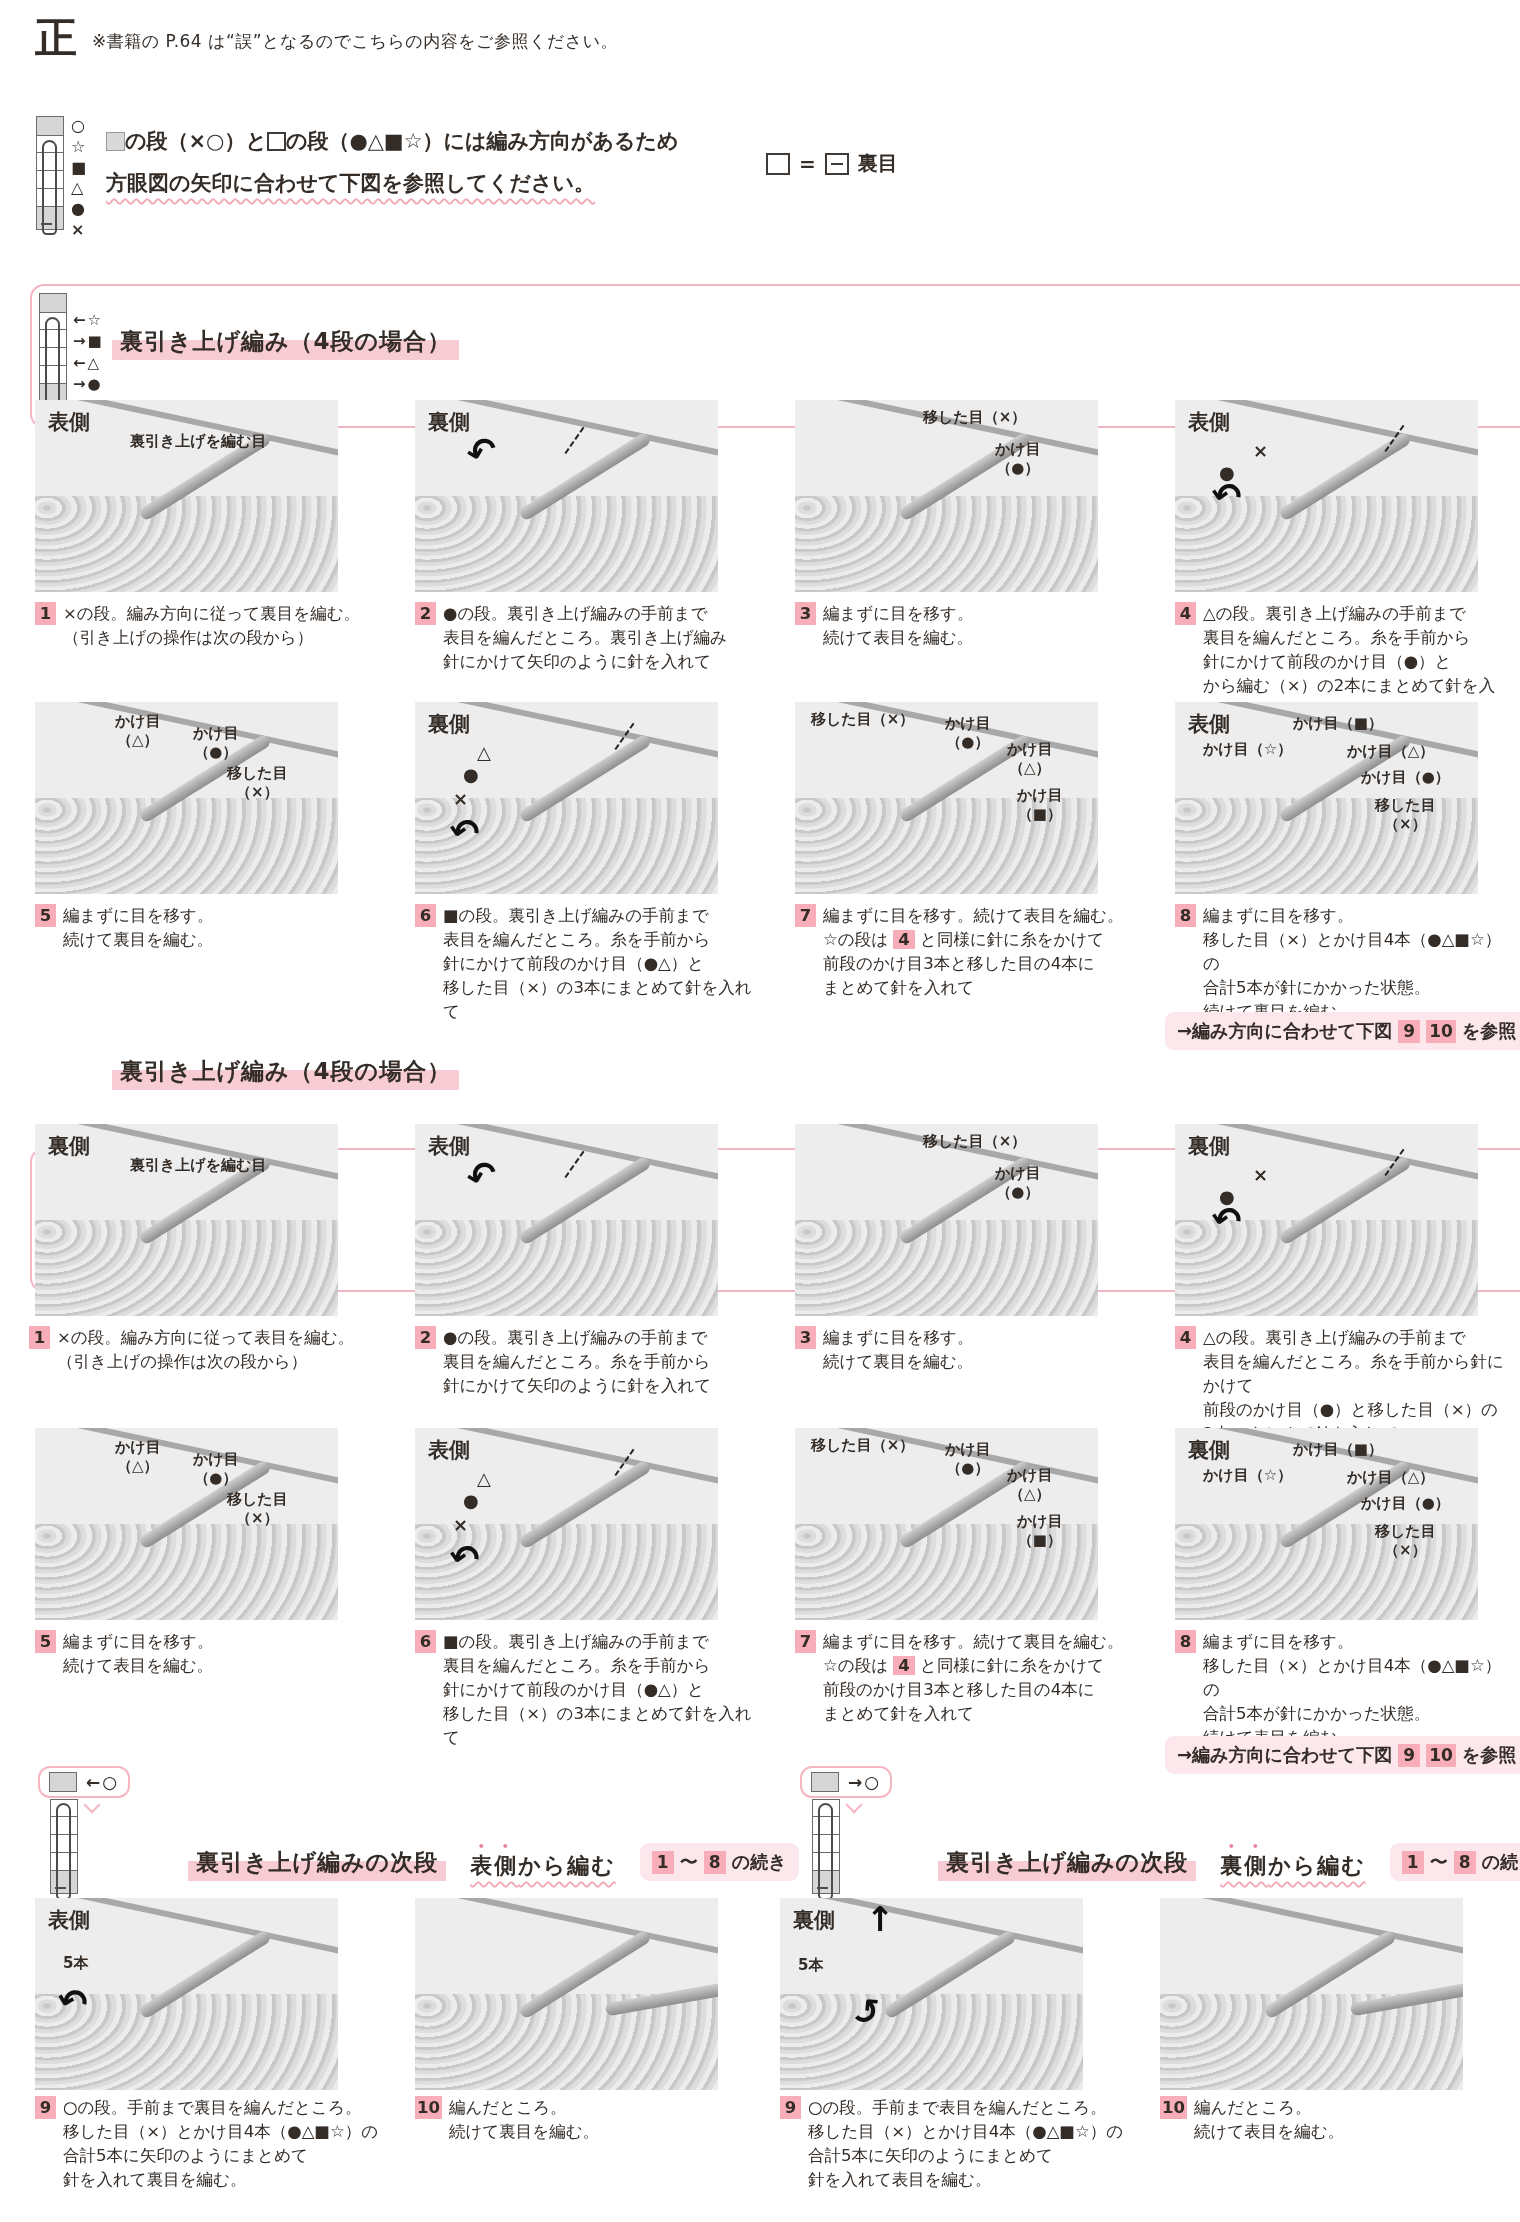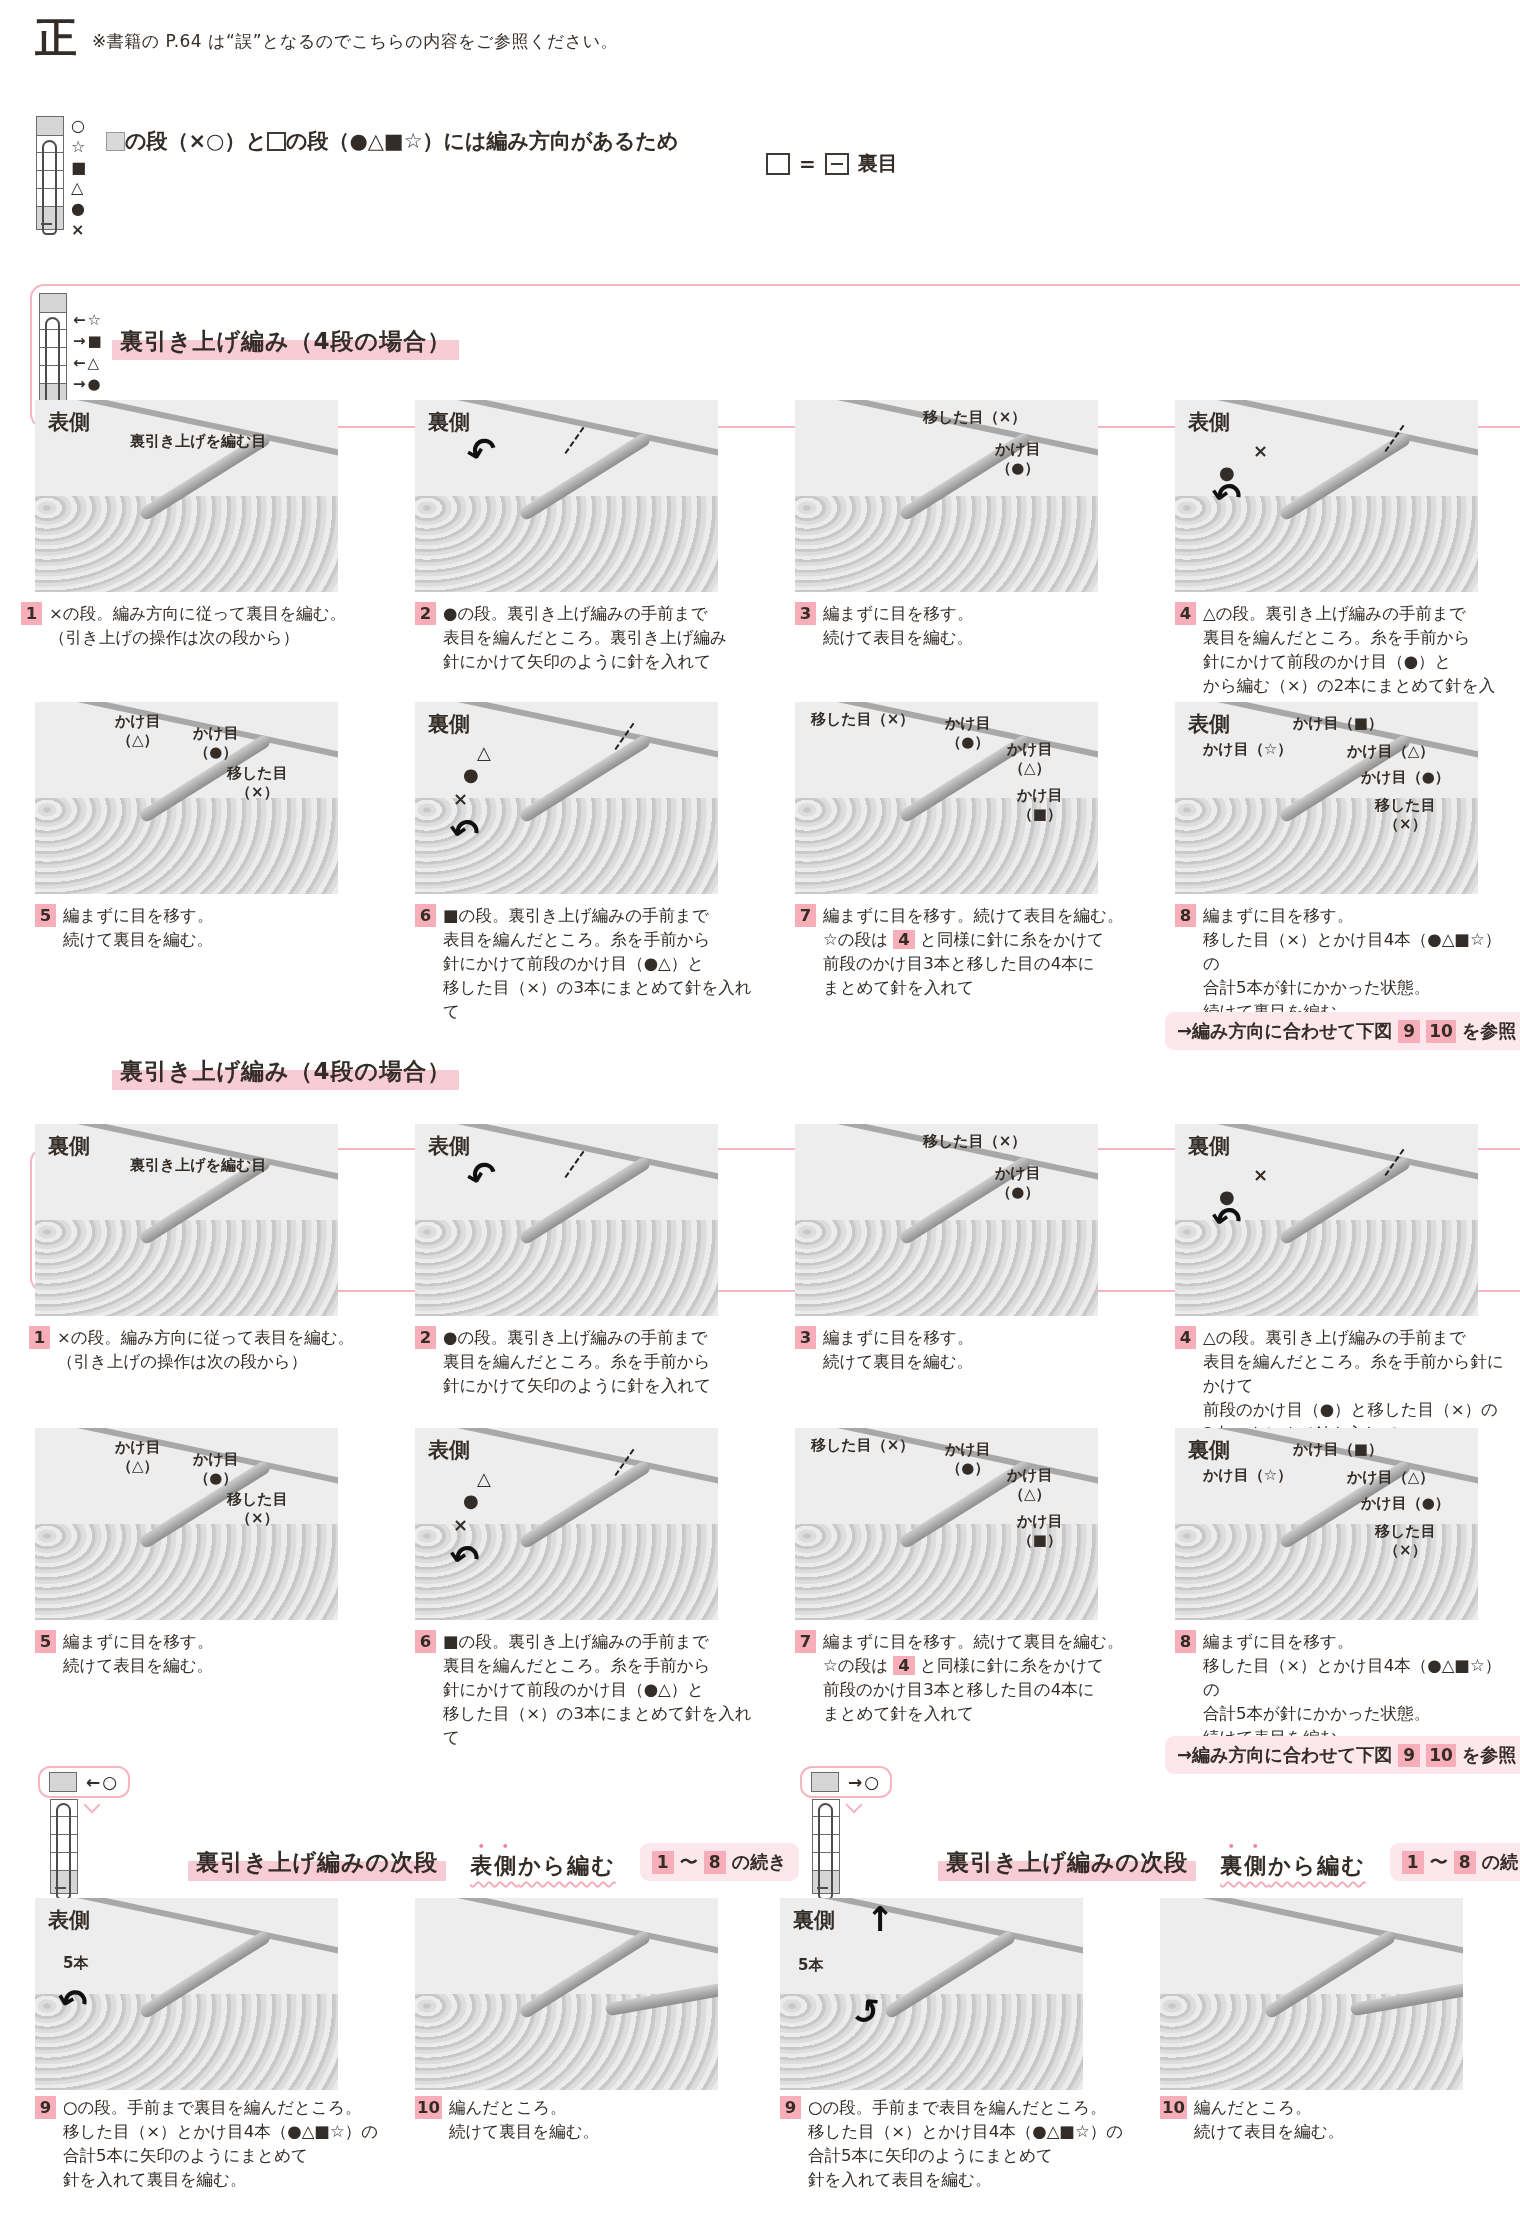--- a/index.html
+++ b/index.html
@@ -92,20 +92,21 @@
       <span>○</span>
       <span>☆</span>
       <span>■</span>
       <span>△</span>
       <span>●</span>
       <span>×</span>
     </div>
   </div>
   <div class="abs legend-text" style="left:106px;top:120px">
     <div><span class="sq-gray"></span><span>の段（×○）と</span><span class="sq-white"></span><span>の段（●△■☆）には編み方向があるため</span></div>
+    <div><span class="wavy">方眼図の矢印に合わせて下図を参照してください。</span></div>
   </div>
   <div class="abs purl-line" style="left:766px;top:150px">
     <span class="purl-sq"></span>
     <span>=</span>
     <span class="purl-sq dash"></span>
     <span>裏目</span>
   </div>
 
   <div class="abs schart-wrap" style="left:30px;top:284px">
     <div class="schart-box">
@@ -151,21 +152,21 @@
   </div>
   <div class="photo" style="left:1175px;top:400px">
     <div class="needle"></div>
     <span class="plabel">表側</span>
     <span class="mark-sym" style="left:78px;top:40px">×</span>
     <span class="mark-sym" style="left:44px;top:62px">●</span>
     <span class="curve-arrow" style="left:36px;top:78px;transform:rotate(10deg)">↶</span>
     <div class="dashmark" style="left:210px;top:34px"></div>
   </div>
 
-  <div class="step" style="left:21px;top:602px">
+  <div class="step" style="left:35px;top:602px">
     <span class="snum">1</span><span class="stext">×の段。編み方向に従って裏目を編む。
 （引き上げの操作は次の段から）</span>
   </div>
   <div class="step" style="left:415px;top:602px">
     <span class="snum">2</span><span class="stext">●の段。裏引き上げ編みの手前まで
 表目を編んだところ。裏引き上げ編み
 針にかけて矢印のように針を入れて</span>
   </div>
   <div class="step" style="left:795px;top:602px">
     <span class="snum">3</span><span class="stext">編まずに目を移す。

